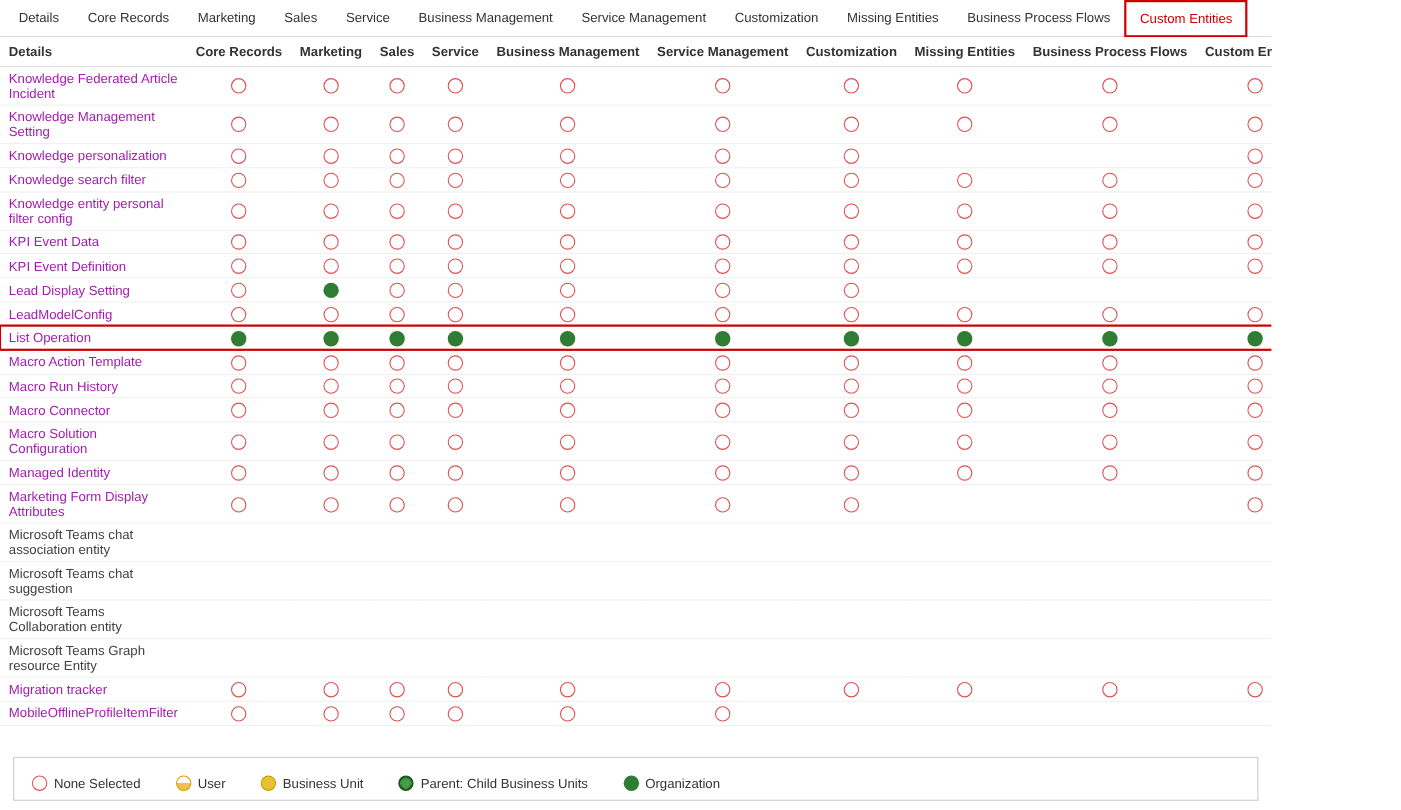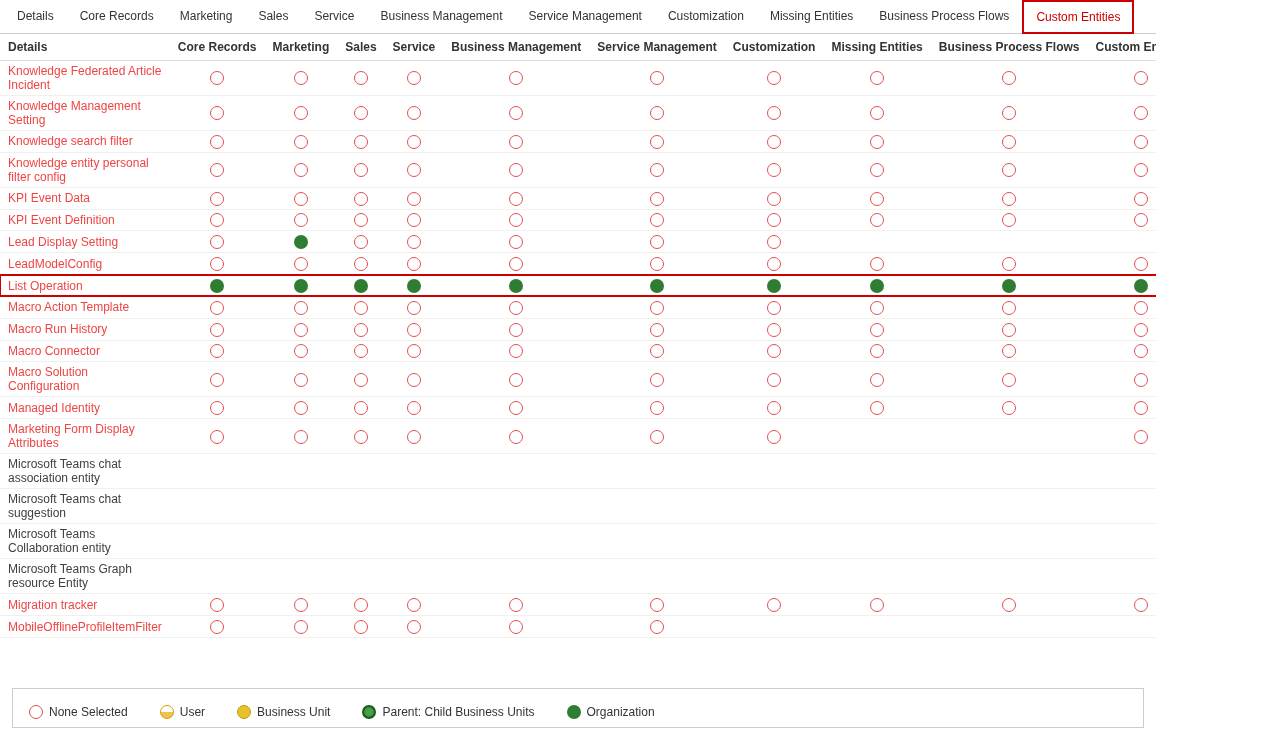--- a/index.html
+++ b/index.html
@@ -67,21 +67,21 @@
     
     th.col-name { width: 290px; }
     th.col-data { width: 80px; text-align: center; }
     
     td {
       padding: 3px 8px;
       border-bottom: 1px solid #f0f0f0;
       vertical-align: middle;
     }
     td.col-data { text-align: center; }
-    td.col-name { color: #ef4444; }
+    td.col-name { color: #a21caf; }
     td.col-name.link { color: #404040; }
     
     
     .circle {
       display: inline-block;
       width: 14px;
       height: 14px;
       border-radius: 50%;
       vertical-align: middle;
     }
@@ -206,20 +206,33 @@
               <td class="col-data"><span class="circle circle-empty"></span></td>
               <td class="col-data"><span class="circle circle-empty"></span></td>
               <td class="col-data"><span class="circle circle-empty"></span></td>
               <td class="col-data"><span class="circle circle-empty"></span></td>
               <td class="col-data"><span class="circle circle-empty"></span></td>
               <td class="col-data"><span class="circle circle-empty"></span></td>
               <td class="col-data"><span class="circle circle-empty"></span></td>
               <td class="col-data"><span class="circle circle-empty"></span></td>
             </tr>
             <tr>
+              <td class="col-name">Knowledge personalization</td>
+              <td class="col-data"><span class="circle circle-empty"></span></td>
+              <td class="col-data"><span class="circle circle-empty"></span></td>
+              <td class="col-data"><span class="circle circle-empty"></span></td>
+              <td class="col-data"><span class="circle circle-empty"></span></td>
+              <td class="col-data"><span class="circle circle-empty"></span></td>
+              <td class="col-data"><span class="circle circle-empty"></span></td>
+              <td class="col-data"><span class="circle circle-empty"></span></td>
+              <td class="col-data"></td>
+              <td class="col-data"></td>
+              <td class="col-data"><span class="circle circle-empty"></span></td>
+            </tr>
+            <tr>
               <td class="col-name">Knowledge search filter</td>
               <td class="col-data"><span class="circle circle-empty"></span></td>
               <td class="col-data"><span class="circle circle-empty"></span></td>
               <td class="col-data"><span class="circle circle-empty"></span></td>
               <td class="col-data"><span class="circle circle-empty"></span></td>
               <td class="col-data"><span class="circle circle-empty"></span></td>
               <td class="col-data"><span class="circle circle-empty"></span></td>
               <td class="col-data"><span class="circle circle-empty"></span></td>
               <td class="col-data"><span class="circle circle-empty"></span></td>
               <td class="col-data"><span class="circle circle-empty"></span></td>

